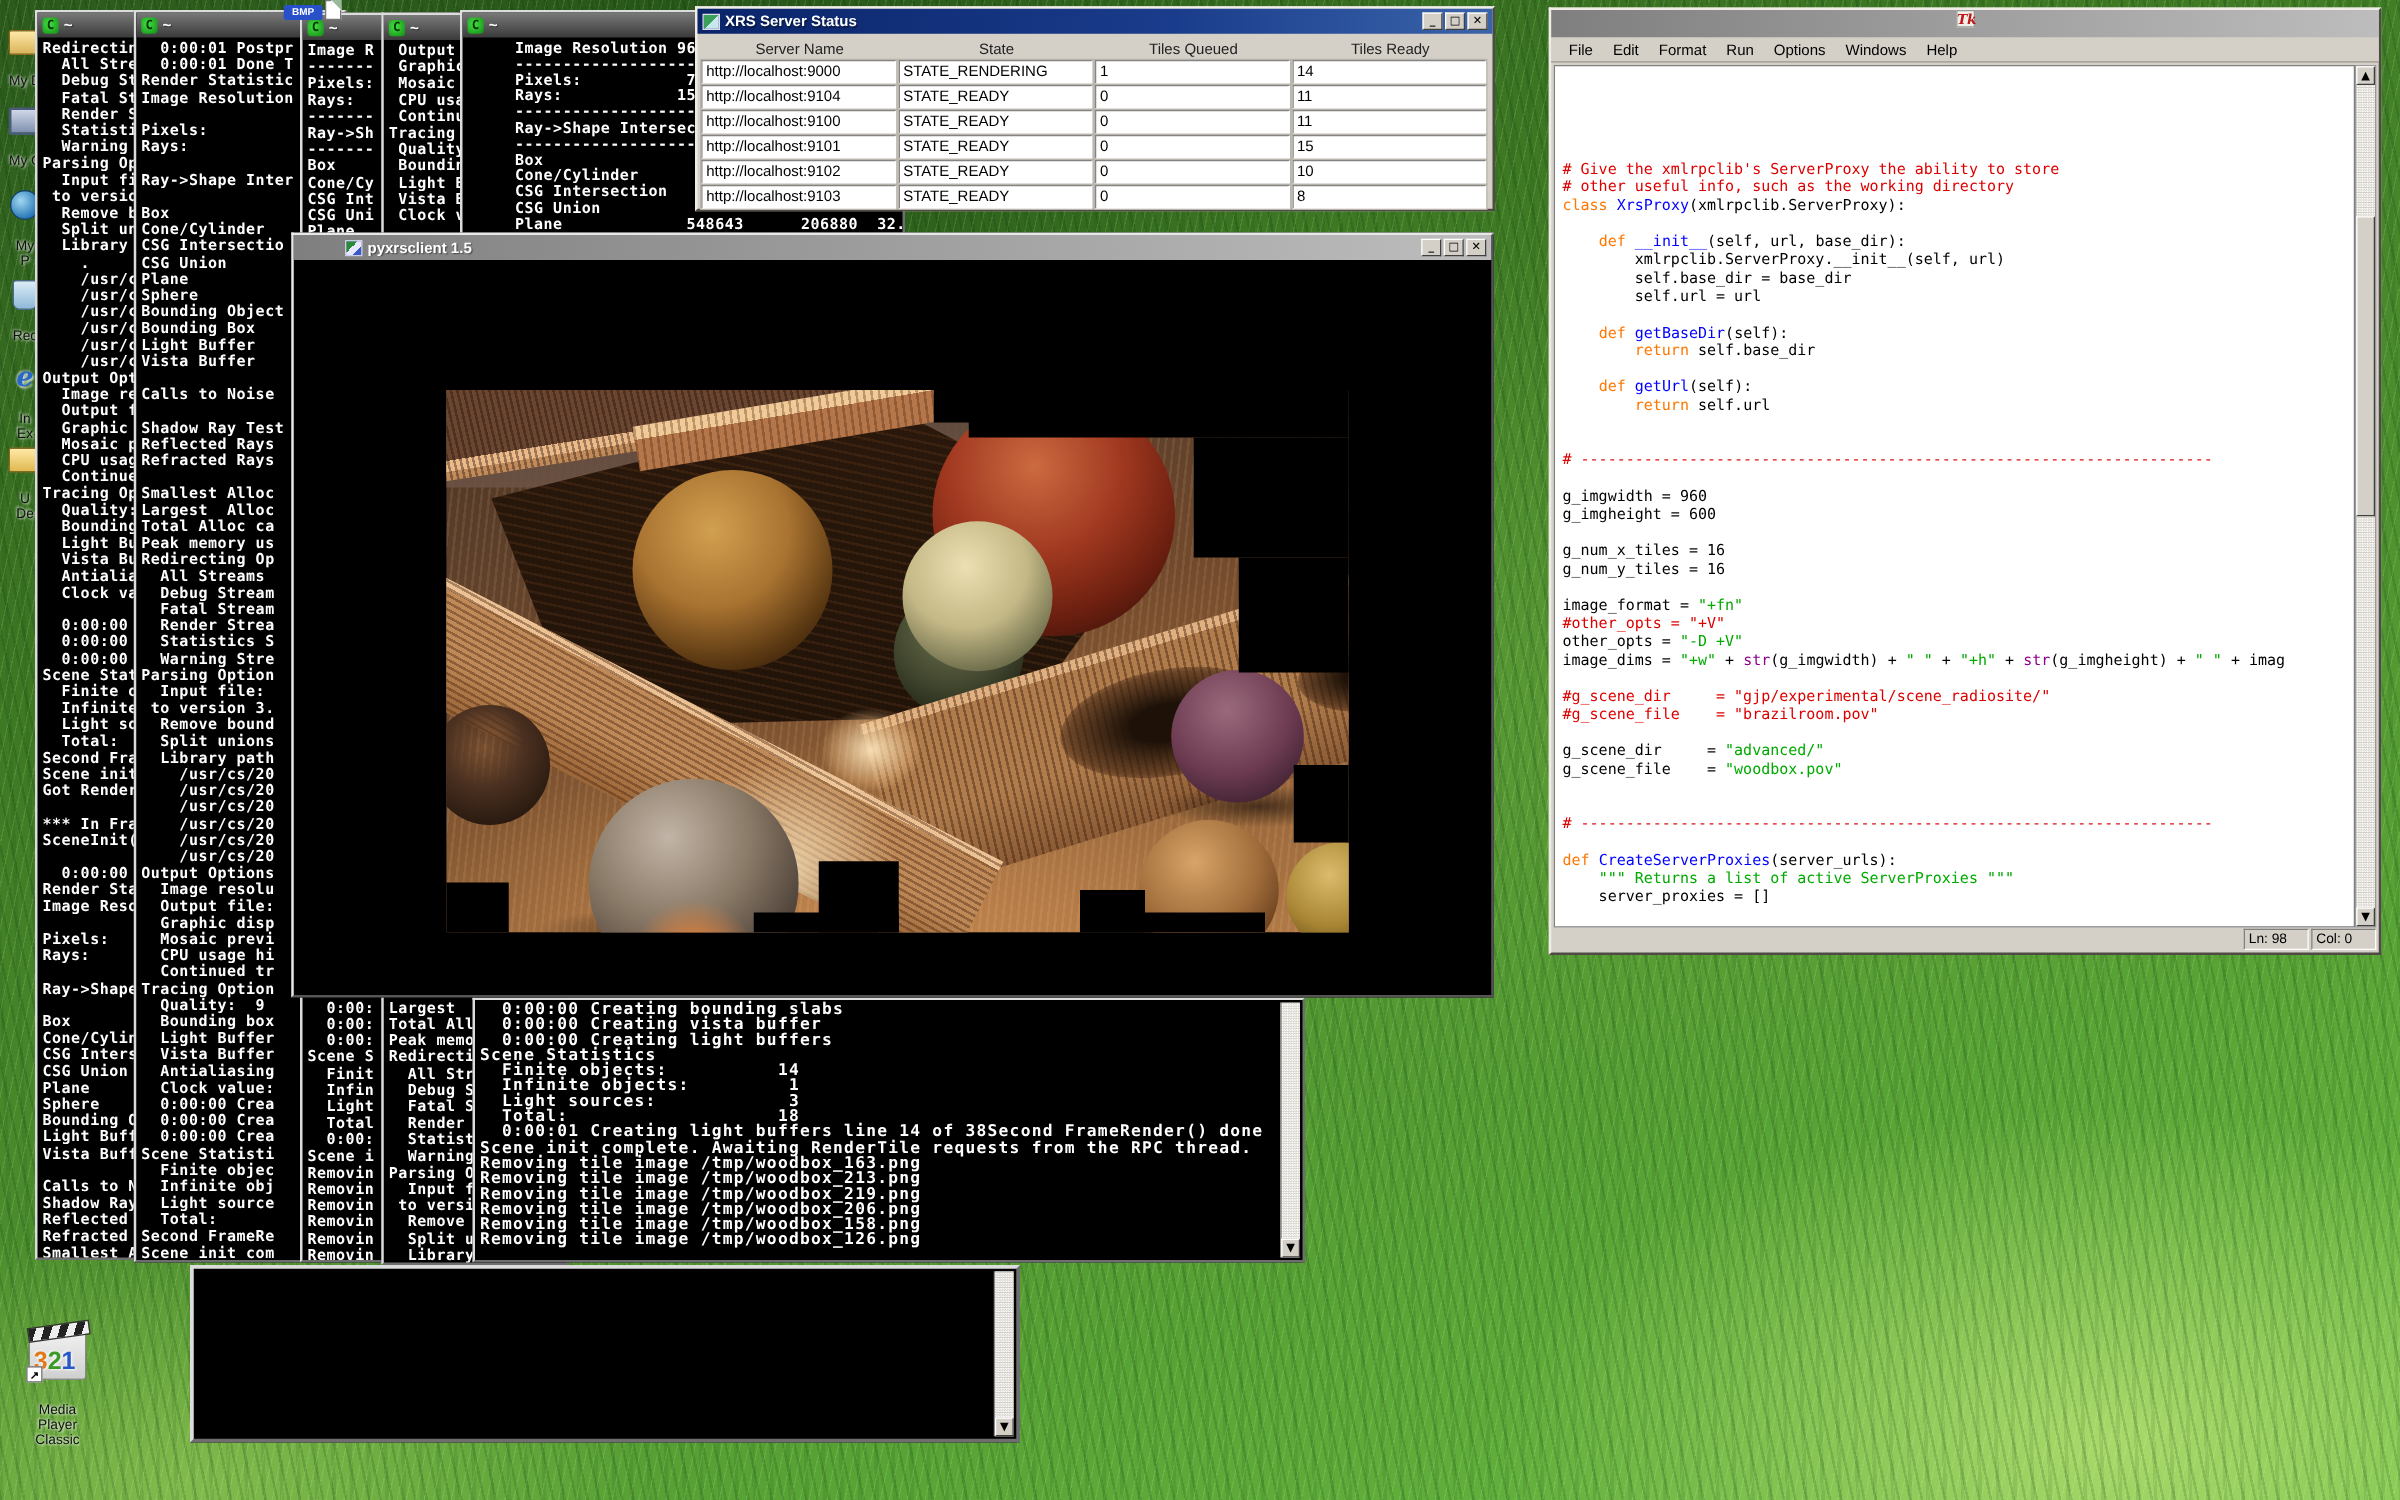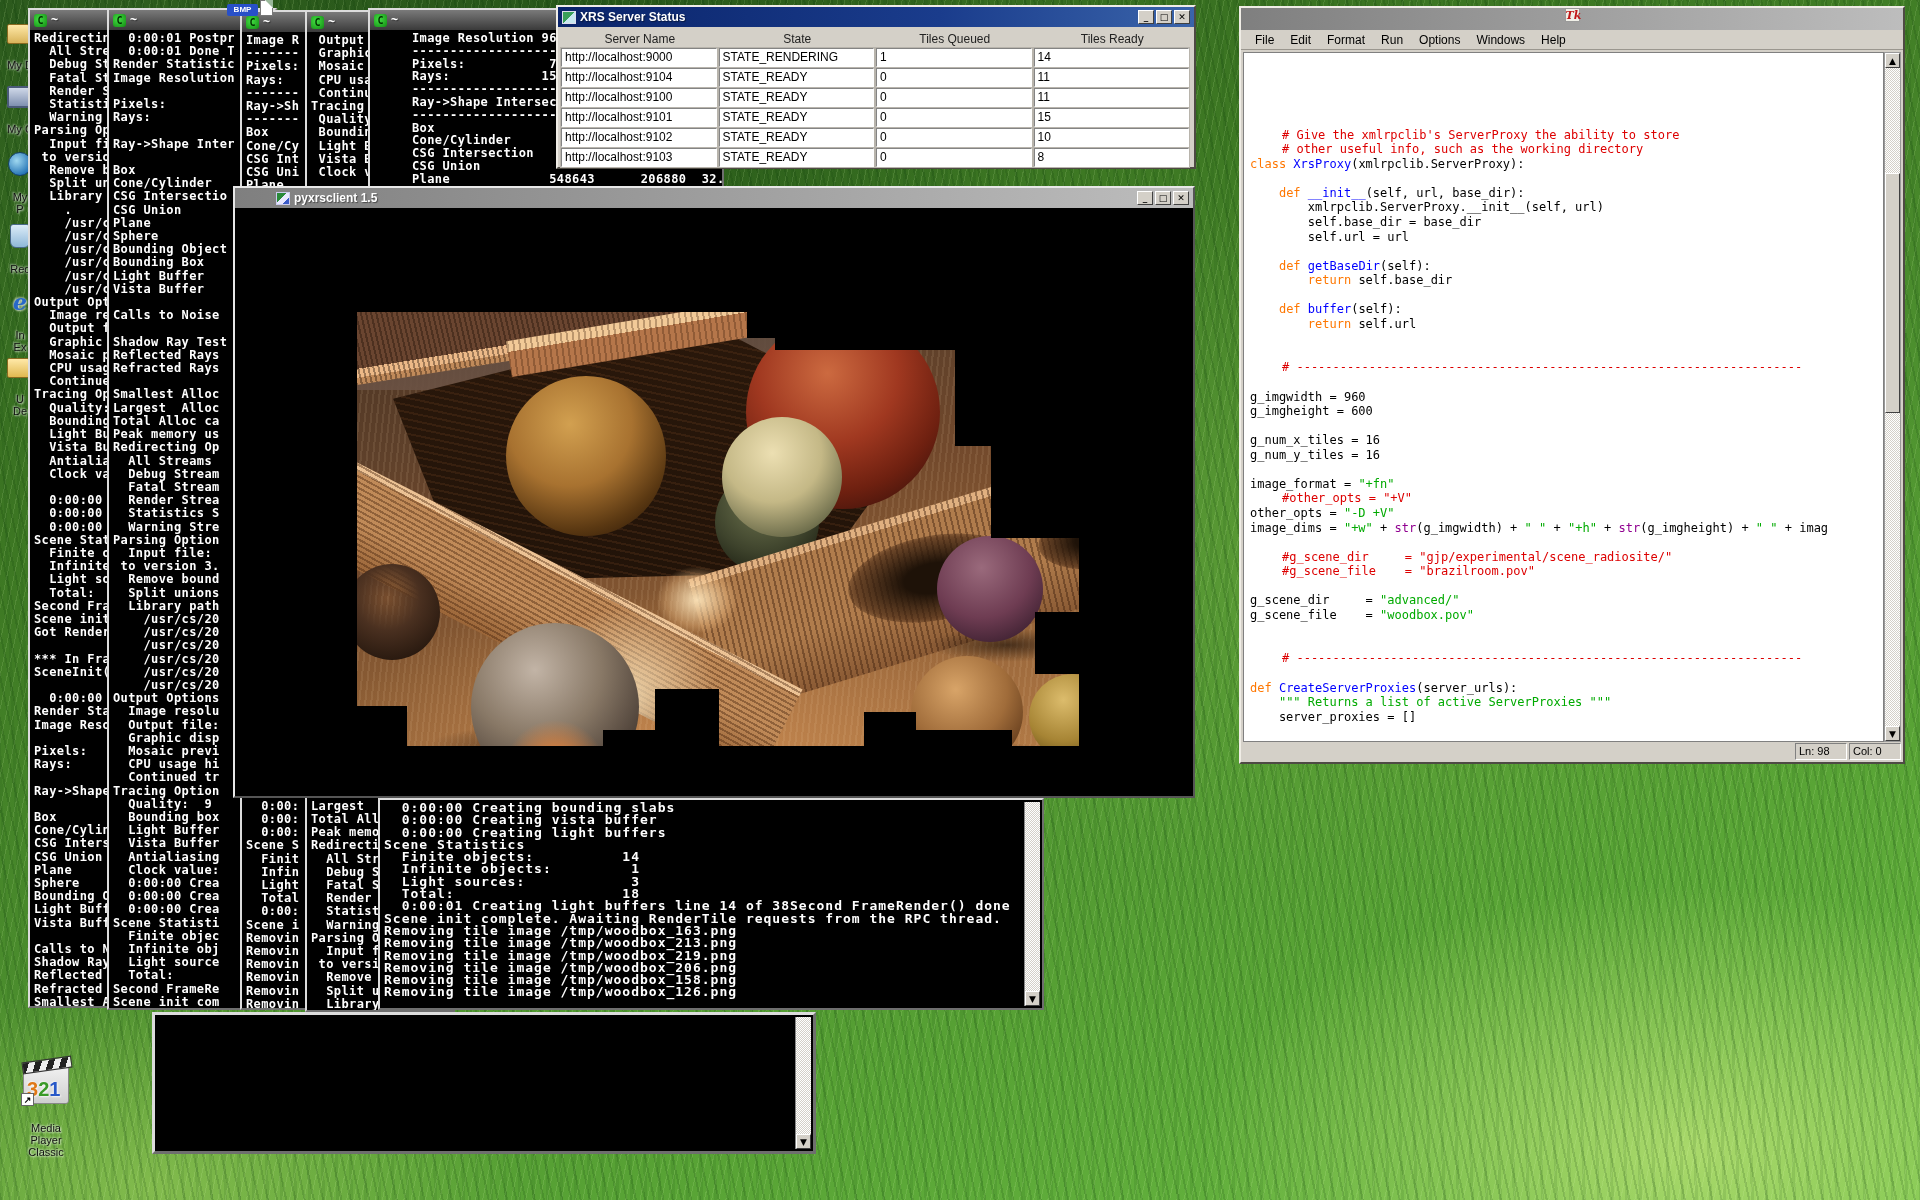--- a/index.html
+++ b/index.html
@@ -163,21 +163,21 @@
   #idle { left:1239px; top:6px; width:666px; height:758px; z-index:11;
      background:#d4d0c8; border:2px solid; border-color:#f0ede6 #4e4a44 #4e4a44 #f0ede6; }
   #idle .titlebar { height:22px; background:linear-gradient(90deg,#7f7f7f,#bdbdbd);flex-direction:column; }
   .tk-icon { width:15px; height:14px; background:#f0f0e8; border:1px solid #999;
      color:#c01818; font:bold italic 11px "DejaVu Serif",serif; line-height:13px; text-align:center; }
   .menubar { height:20px; background:#d4d0c8; border-bottom:1px solid #9a968e; display:flex; align-items:center; padding-left:6px; }
   .menu-item { font:12px "Liberation Sans"; color:#000; padding:2px 8px; }
   .editarea { position:absolute; left:2px; right:19px; top:44px; bottom:20px; background:#fff;
      border:1px solid #808080; overflow:hidden; padding:2px 0 0 6px; }
   .code-line { font:12px/14.55px "DejaVu Sans Mono",monospace; white-space:pre; color:#000; }
-  .tok-c{color:#dd0000;margin-left:32px;} .tok-k{color:#ff7700;} .tok-d{color:#0000ff;} .tok-s{color:#00aa00;} .tok-b{color:#900090;}
+  .tok-c{color:#dd0000;} .tok-k{color:#ff7700;} .tok-d{color:#0000ff;} .tok-s{color:#00aa00;} .tok-b{color:#900090;}
   .idle-scroll { position:absolute; right:2px; top:44px; bottom:20px; width:17px; background:
      repeating-conic-gradient(#fff 0 25%, #d4d0c8 0 50%) 0 0/2px 2px; border:1px solid #999; }
   .statusbar { position:absolute; left:2px; right:2px; bottom:2px; height:17px; background:#d4d0c8; display:flex; justify-content:flex-end; }
   .status-cell { width:52px; border:1px solid; border-color:#808080 #fff #fff #808080;
      font:11px "Liberation Sans"; color:#000; padding:1px 3px; margin-left:2px; }
 </style>
 </head>
 <body>
 
 <div class="wallpaper"></div>
@@ -732,21 +732,21 @@
       <div class="code-line"><span class="tok-k">class</span><span> </span><span class="tok-d">XrsProxy</span><span>(xmlrpclib.ServerProxy):</span></div>
       <div class="code-line">&nbsp;</div>
       <div class="code-line"><span>    </span><span class="tok-k">def</span><span> </span><span class="tok-d">__init__</span><span>(self, url, base_dir):</span></div>
       <div class="code-line"><span>        xmlrpclib.ServerProxy.__init__(self, url)</span></div>
       <div class="code-line"><span>        self.base_dir = base_dir</span></div>
       <div class="code-line"><span>        self.url = url</span></div>
       <div class="code-line">&nbsp;</div>
       <div class="code-line"><span>    </span><span class="tok-k">def</span><span> </span><span class="tok-d">getBaseDir</span><span>(self):</span></div>
       <div class="code-line"><span>        </span><span class="tok-k">return</span><span> self.base_dir</span></div>
       <div class="code-line">&nbsp;</div>
-      <div class="code-line"><span>    </span><span class="tok-k">def</span><span> </span><span class="tok-d">buffer</span><span>(self):</span></div>
+      <div class="code-line"><span>    </span><span class="tok-k">def</span><span> </span><span class="tok-d">getUrl</span><span>(self):</span></div>
       <div class="code-line"><span>        </span><span class="tok-k">return</span><span> self.url</span></div>
       <div class="code-line">&nbsp;</div>
       <div class="code-line">&nbsp;</div>
       <div class="code-line"><span class="tok-c"># ----------------------------------------------------------------------</span></div>
       <div class="code-line">&nbsp;</div>
       <div class="code-line"><span>g_imgwidth = 960</span></div>
       <div class="code-line"><span>g_imgheight = 600</span></div>
       <div class="code-line">&nbsp;</div>
       <div class="code-line"><span>g_num_x_tiles = 16</span></div>
       <div class="code-line"><span>g_num_y_tiles = 16</span></div>

